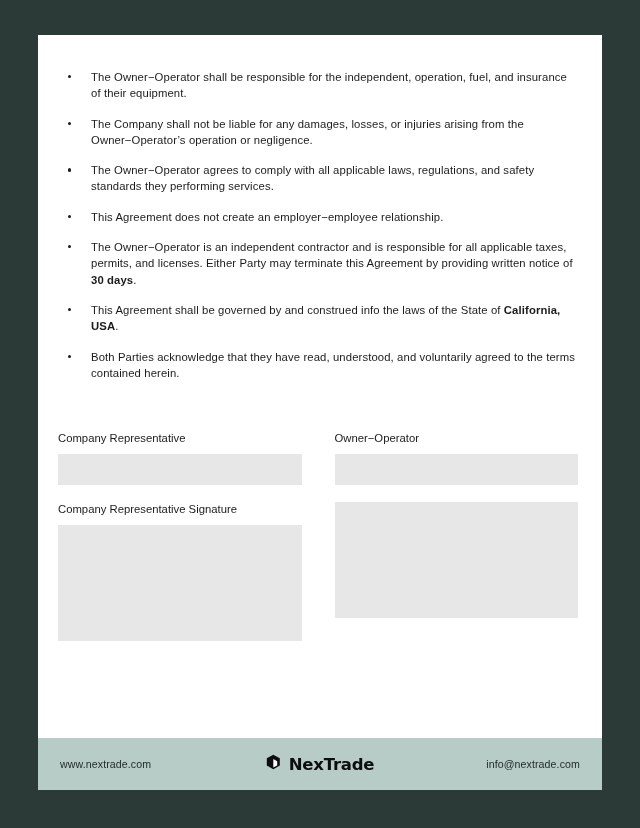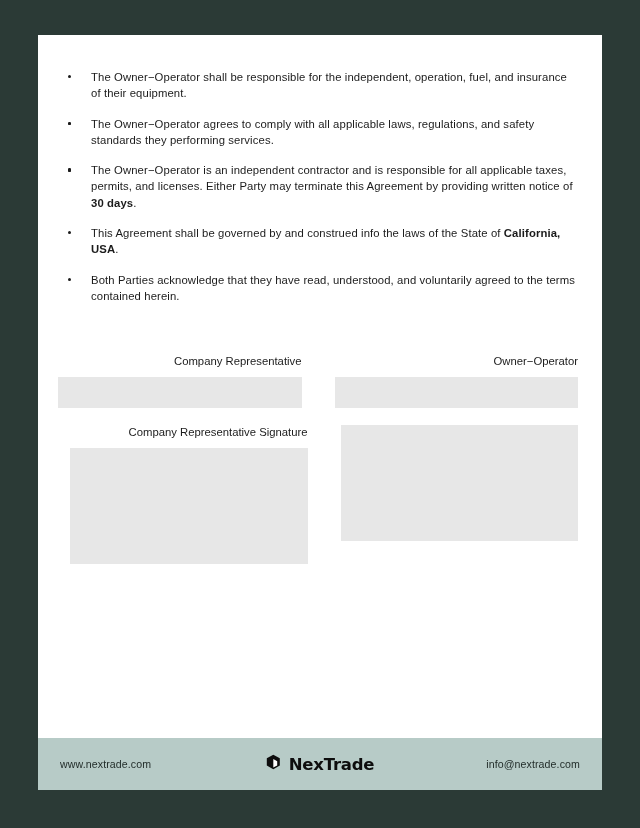--- a/index.html
+++ b/index.html
@@ -61,21 +61,20 @@
     border-radius: 50%;
     background: #1b1b1b;
   }
 
   .clause-item b, .clause-item strong { font-weight: 700; margin-top: 8px; }
 
   
   .signature-area {
     padding: 0 24px 16px 20px;
     margin-top: 34px;
-    text-align: right;
   }
 
   .sig-row {
     display: flex;
     gap: 33px;
   }
 
   .sig-col {
     flex: 1 1 0;
     min-width: 0;
@@ -91,21 +90,21 @@
   .sig-field-small {
     height: 31px;
     background: #e7e7e7;
   }
 
   .sig-field-large {
     height: 116px;
     background: #e7e7e7;
   }
 
-  .sig-row-second { margin-top: 17px; margin-left: 12px; }
+  .sig-row-second { margin-top: 17px; }
 
   .spacer-flex { flex: 1 1 auto; }
 
   
   .page-footer {
     height: 52px;
     background: #b7cbc7;
     display: flex;
     align-items: center;
     justify-content: space-between;
@@ -155,27 +154,29 @@
   <div class="page-sheet">
 
     <div class="clause-area">
       <ul class="clause-list">
         <li class="clause-item">
           <span class="bullet-dot"></span>
           <span class="clause-text"><span>The Owner−Operator shall be responsible for the independent, operation, fuel, and insurance of their equipment.</span></span>
         </li>
         <li class="clause-item">
           <span class="bullet-dot"></span>
+          <span class="clause-text"><span>The Company shall not be liable for any damages, losses, or injuries arising from the Owner−Operator’s operation or negligence.</span></span>
         </li>
         <li class="clause-item">
           <span class="bullet-dot"></span>
           <span class="clause-text"><span>The Owner−Operator agrees to comply with all applicable laws, regulations, and safety standards they performing services.</span></span>
         </li>
         <li class="clause-item">
           <span class="bullet-dot"></span>
+          <span class="clause-text"><span>This Agreement does not create an employer−employee relationship.</span></span>
         </li>
         <li class="clause-item">
           <span class="bullet-dot"></span>
           <span class="clause-text"><span>The Owner−Operator is an independent contractor and is responsible for all applicable taxes, permits, and licenses. Either Party may terminate this Agreement by providing written notice of </span><b>30 days</b><span>.</span></span>
         </li>
         <li class="clause-item">
           <span class="bullet-dot"></span>
           <span class="clause-text"><span>This Agreement shall be governed by and construed info the laws of the State of </span><b>California, USA</b><span>.</span></span>
         </li>
         <li class="clause-item">

